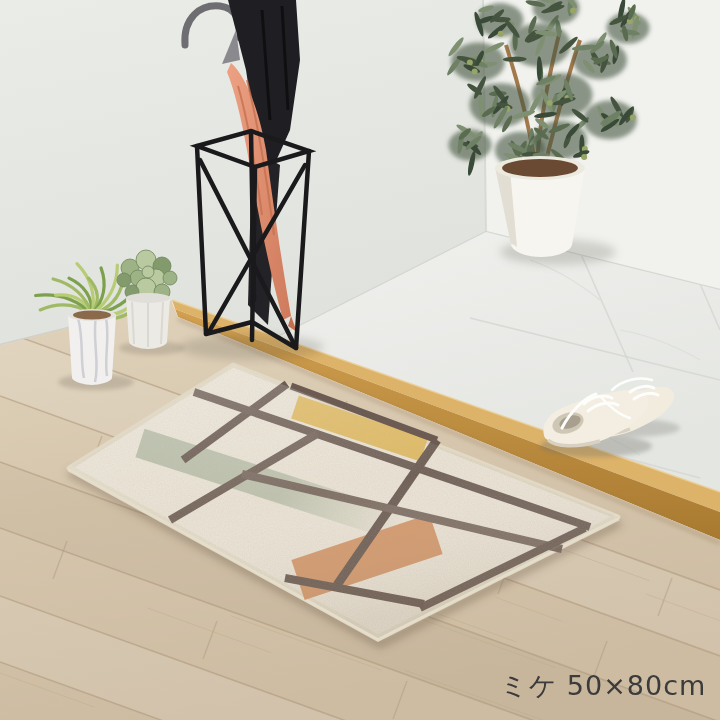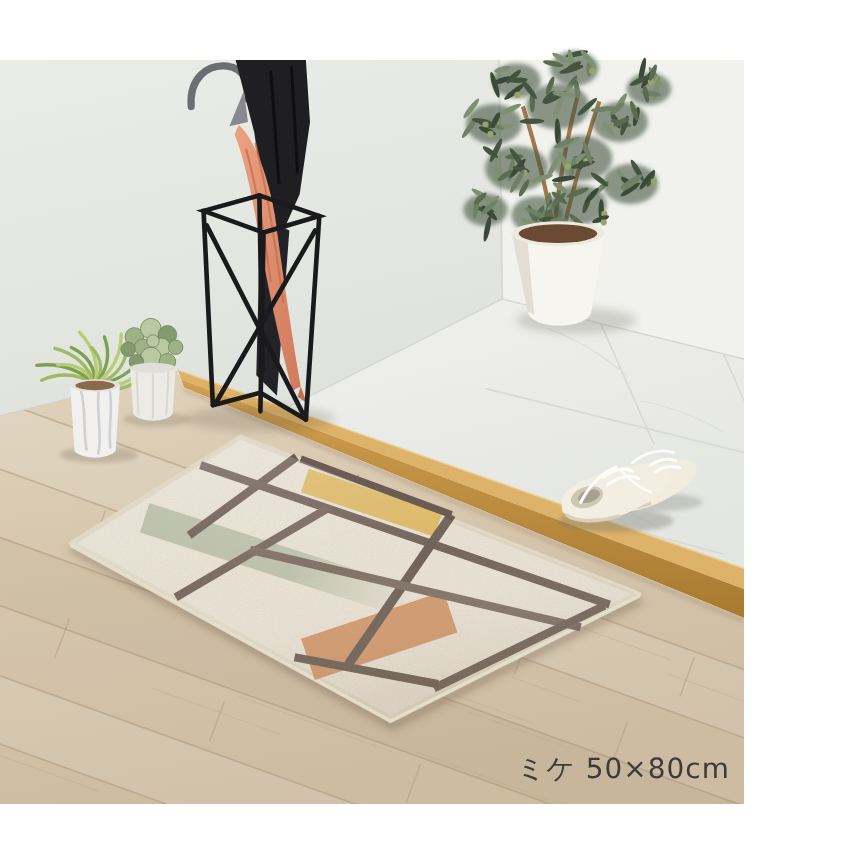--- a/index.html
+++ b/index.html
@@ -1,16 +1,16 @@
 <!DOCTYPE html>
 <html><head>
 <meta charset="utf-8">
 <style>
   html,body{margin:0;padding:0;background:#fff;}
-  .scene{position:relative;width:620px;height:720px;overflow:hidden;
+  .scene{position:relative;width:720px;height:720px;overflow:hidden;
          font-family:"DejaVu Sans","Liberation Sans",sans-serif;text-align:center;}
   .scene svg{position:absolute;left:0;top:0;width:100%;height:100%;display:block;}
   text.caption{font-family:"DejaVu Sans","Liberation Sans",sans-serif;
                letter-spacing:1px;}
 </style>
 </head>
 <body>
 
 <div class="scene">
 <svg viewBox="0 0 720 720" xmlns="http://www.w3.org/2000/svg">

